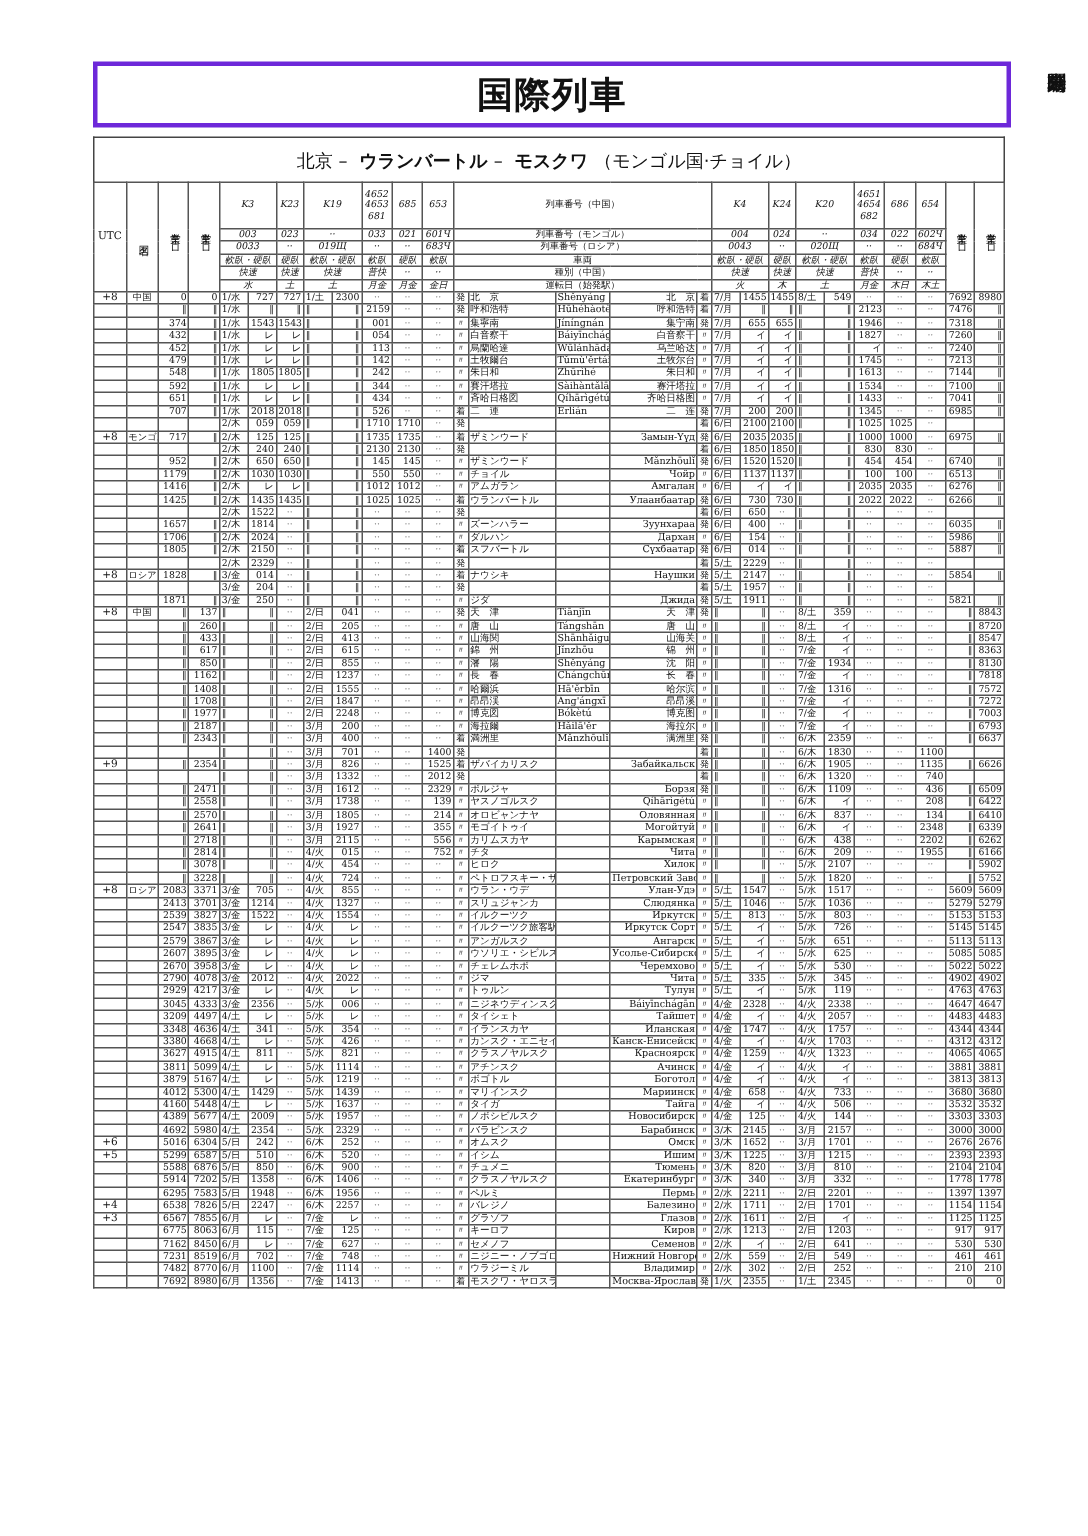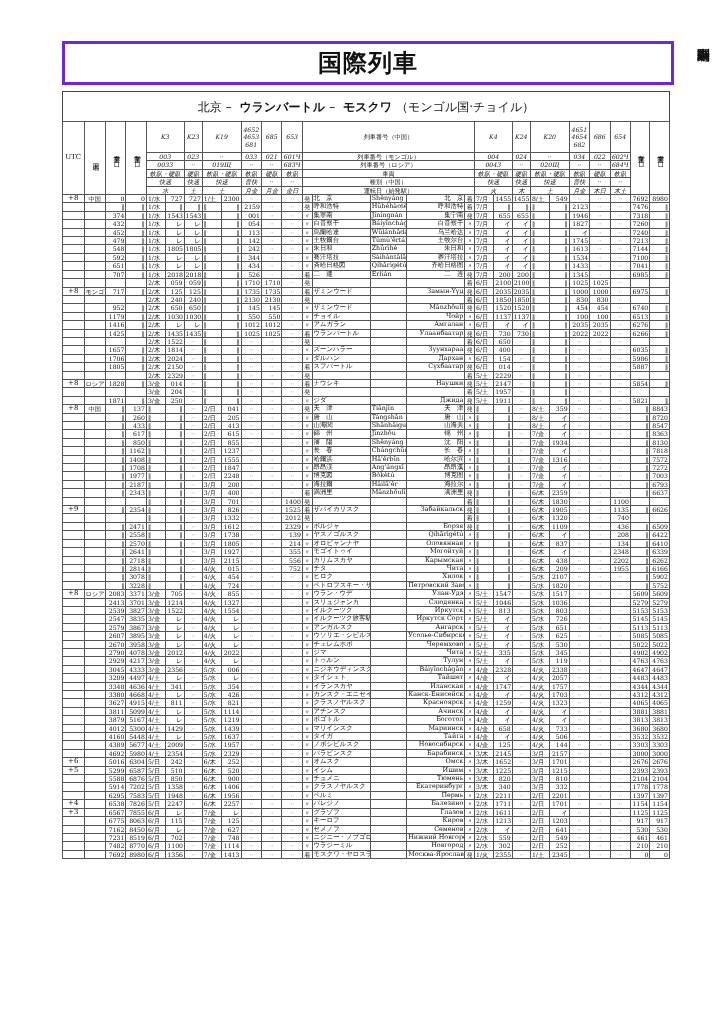--- a/index.html
+++ b/index.html
@@ -2410,21 +2410,21 @@
           <td class="">1100</td>
           <td class="dots">··</td>
           <td class="l">7/金</td>
           <td class="">1114</td>
           <td class="dots">··</td>
           <td class="dots">··</td>
           <td class="dots">··</td>
           <td class="mk">〃</td>
           <td class="st">ウラジーミル</td>
           <td class="st"></td>
-          <td class="stn">Новгород</td>
+          <td class="stn">Владимир</td>
           <td class="mk">〃</td>
           <td class="l">2/水</td>
           <td class="">302</td>
           <td class="dots">··</td>
           <td class="l">2/日</td>
           <td class="">252</td>
           <td class="dots">··</td>
           <td class="dots">··</td>
           <td class="dots">··</td>
           <td class="">210</td>

